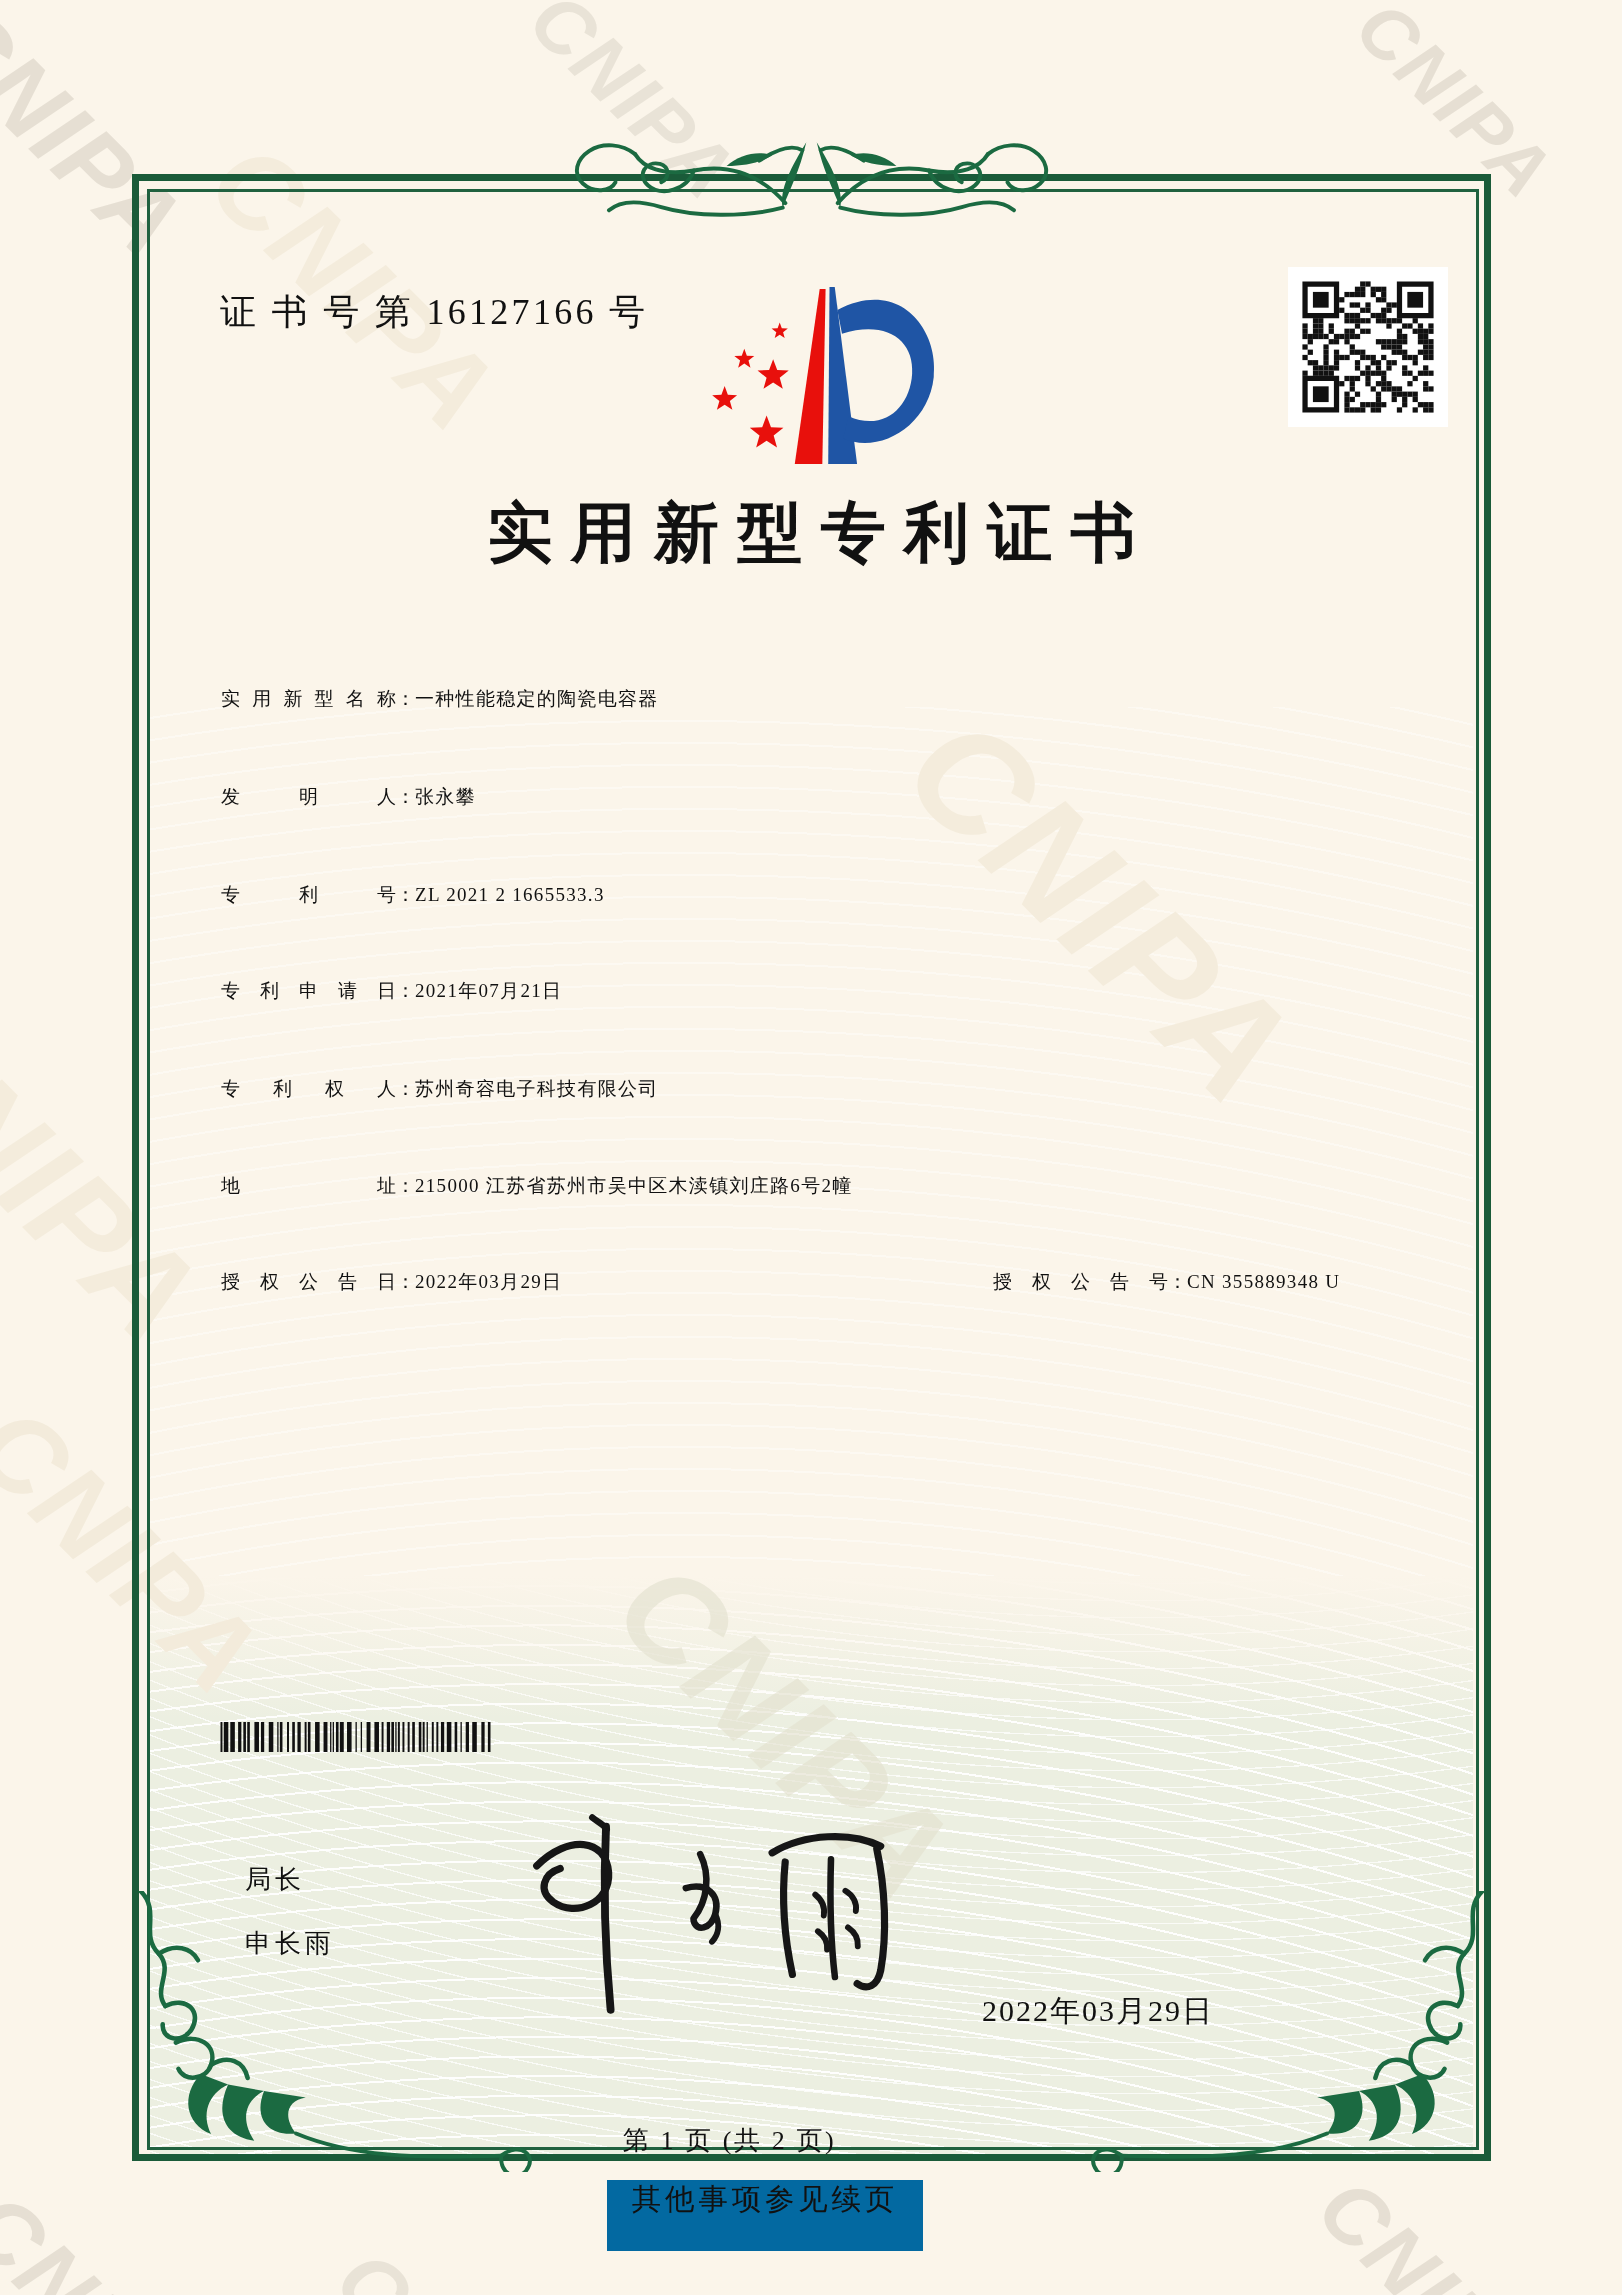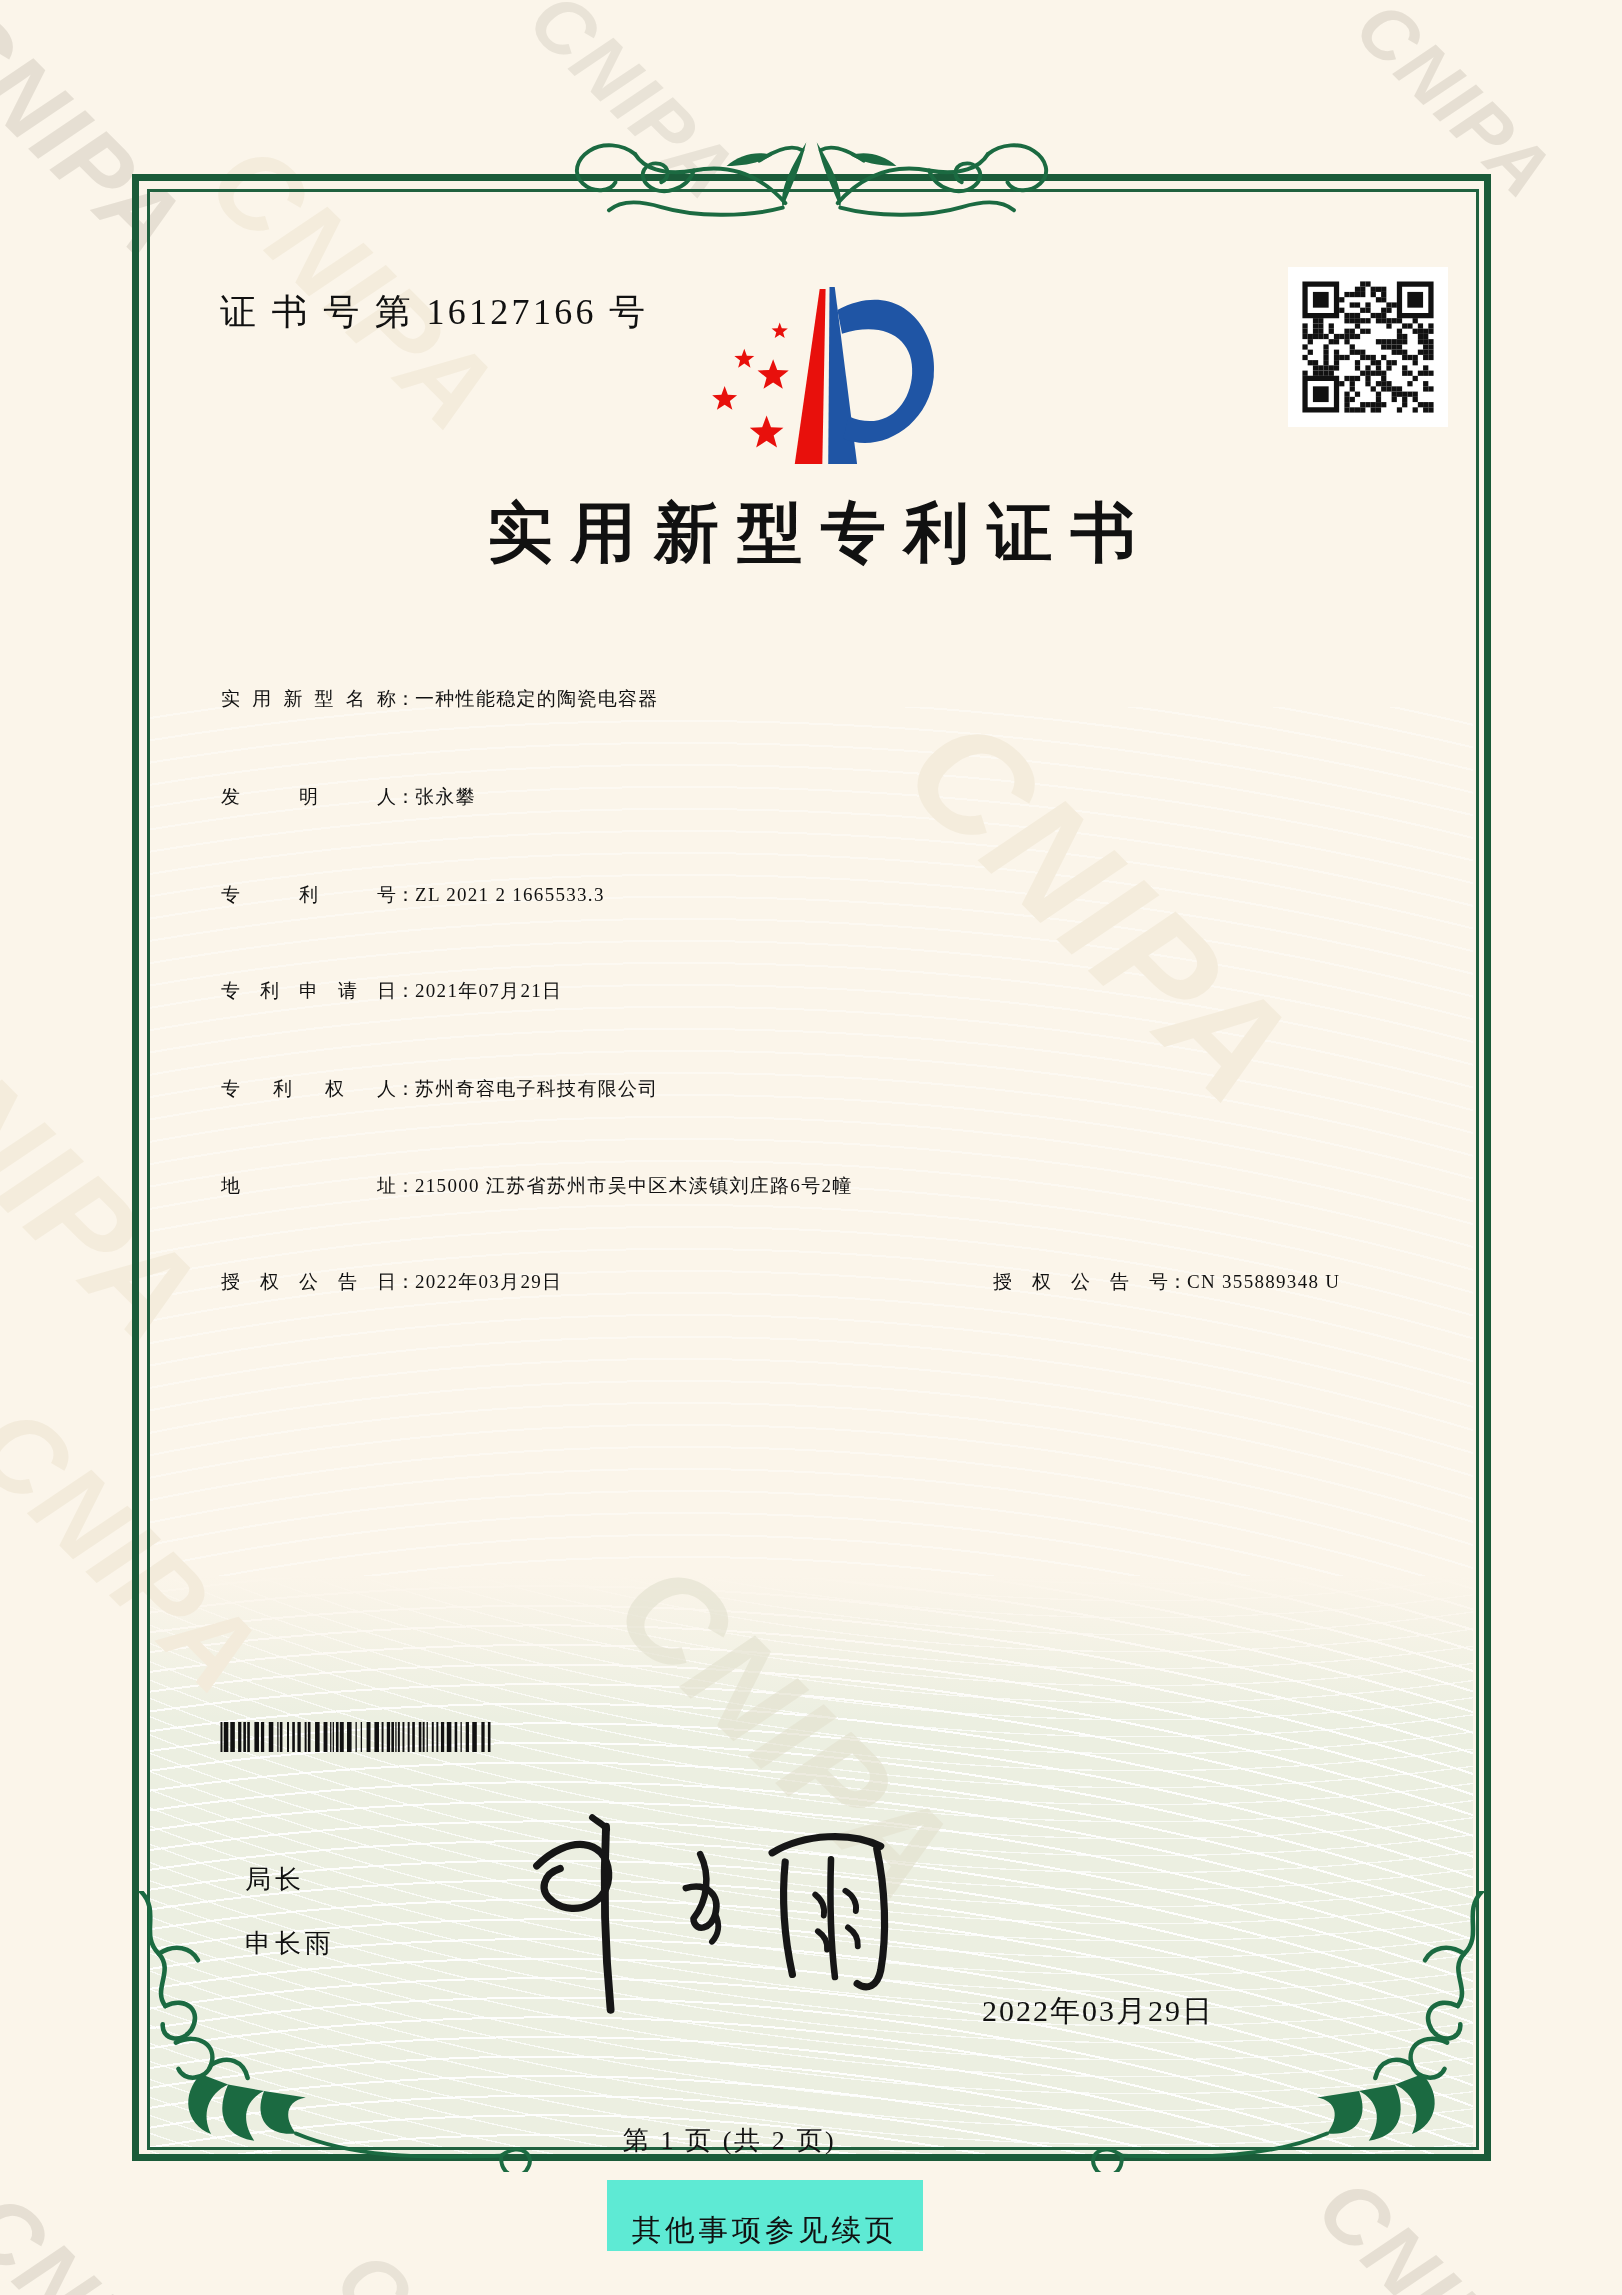--- a/index.html
+++ b/index.html
@@ -60,22 +60,22 @@
     position:absolute;left:221px;top:1339px;width:1186px;z-index:3;
     font-size:29.4px;line-height:60px;text-align:justify;letter-spacing:0.7px;
   }
   .paras p{margin:0;text-indent:2em;}
   .barcode{position:absolute;left:220px;top:1722px;z-index:3;}
   .signer{position:absolute;left:245px;z-index:3;font-size:26px;letter-spacing:3.9px;white-space:nowrap;}
   .signature{position:absolute;left:419px;top:1803px;width:497px;height:216px;z-index:3;}
   .issue-date{position:absolute;left:982px;top:1991px;font-size:30px;letter-spacing:2px;z-index:3;white-space:nowrap;}
   .page-info{position:absolute;left:0;top:2099px;width:1459px;text-align:center;font-size:26px;letter-spacing:2.6px;z-index:3;margin-top:24px;}
   .note-box{
-    position:absolute;left:607px;top:2180px;width:316px;height:71px;background:#5eead4;z-index:3;
-    display:flex;align-items:flex-end;justify-content:center;
+    position:absolute;left:607px;top:2180px;width:316px;height:71px;background:#0369a1;z-index:3;
+    display:flex;align-items:flex-start;justify-content:center;
     font-size:29.4px;letter-spacing:3.9px;
   }
 </style>
 </head>
 <body>
 
 <div class="waveband-faint"></div>
 <div class="waveband"></div>
 <div class="waveband-fade"></div>
 

